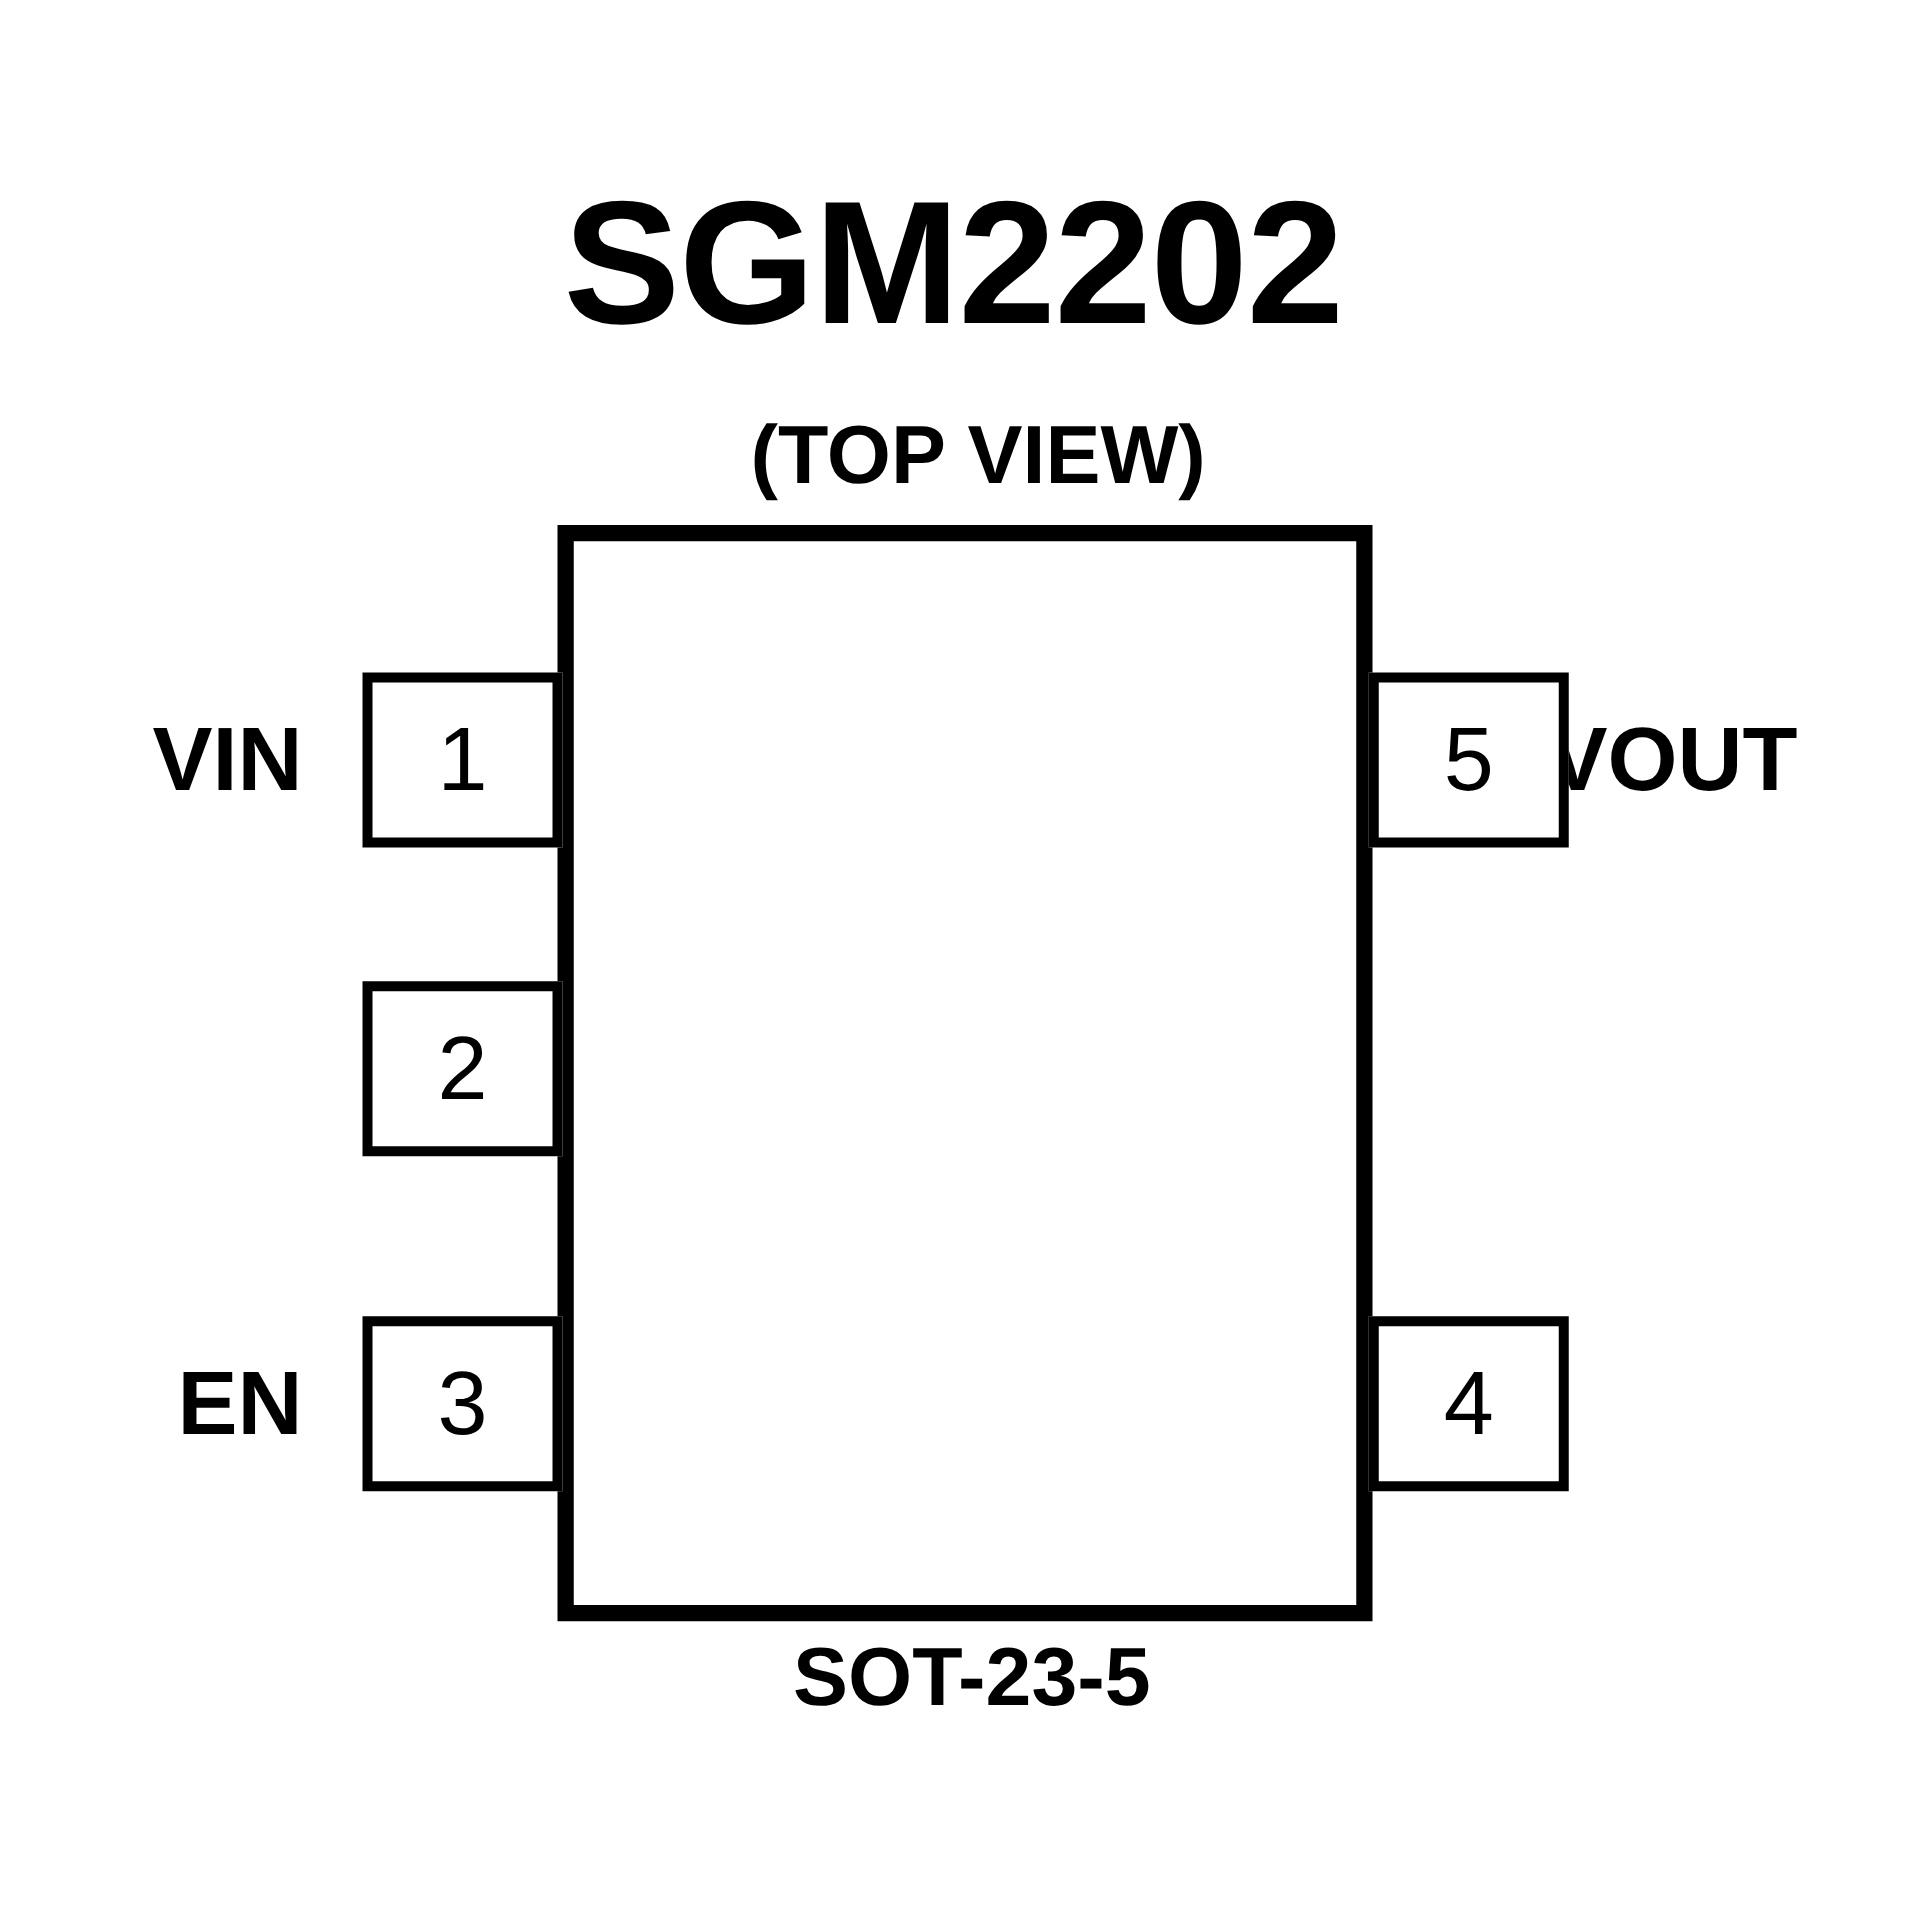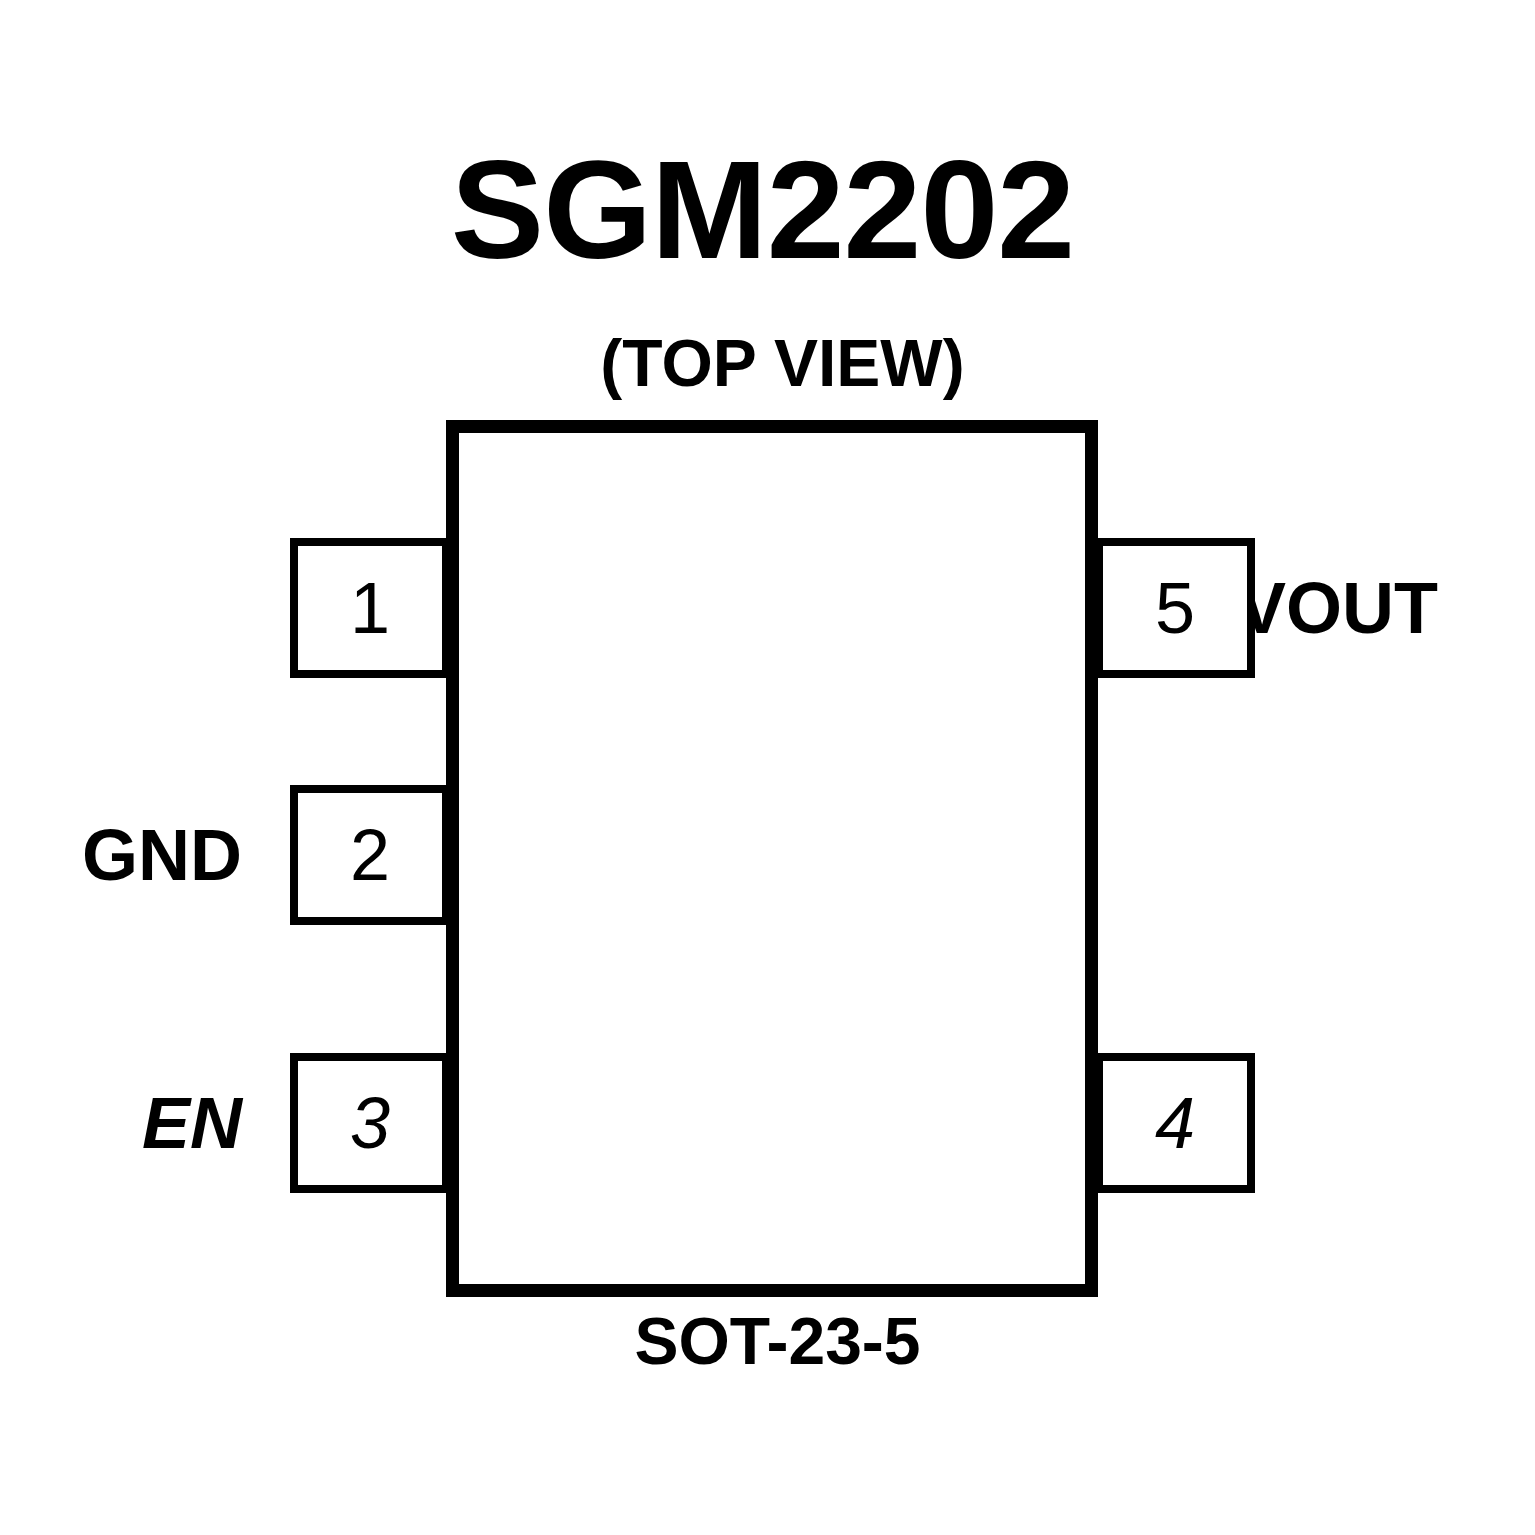--- a/index.html
+++ b/index.html
@@ -114,38 +114,38 @@
     justify-content: flex-end;
   }
   .pin-label.right {
     left: 1238px;
     justify-content: flex-start;
   }
 
   
   .row-1 { top: 538px; }
   .row-2 { top: 785px; }
-  .row-3 { top: 1053px; font-style: italic; }
+  .row-3 { top: 1053px; }
 </style>
 </head>
 <body>
 
 <div id="diagram">
 
   <div class="part-title">SGM2202</div>
 
   <div class="view-label">(TOP VIEW)</div>
 
   <div class="chip-body"></div>
 
+  <div class="pin-label left row-1">VIN</div>
   <div class="pin-pad left row-1">
     <span class="pin-number">1</span>
   </div>
 
-  <div class="pin-label left row-2">GND</div>
   <div class="pin-pad left row-2">
     <span class="pin-number">2</span>
   </div>
 
   <div class="pin-label left row-3">EN</div>
   <div class="pin-pad left row-3">
     <span class="pin-number">3</span>
   </div>
 
   <div class="pin-pad right row-3">

